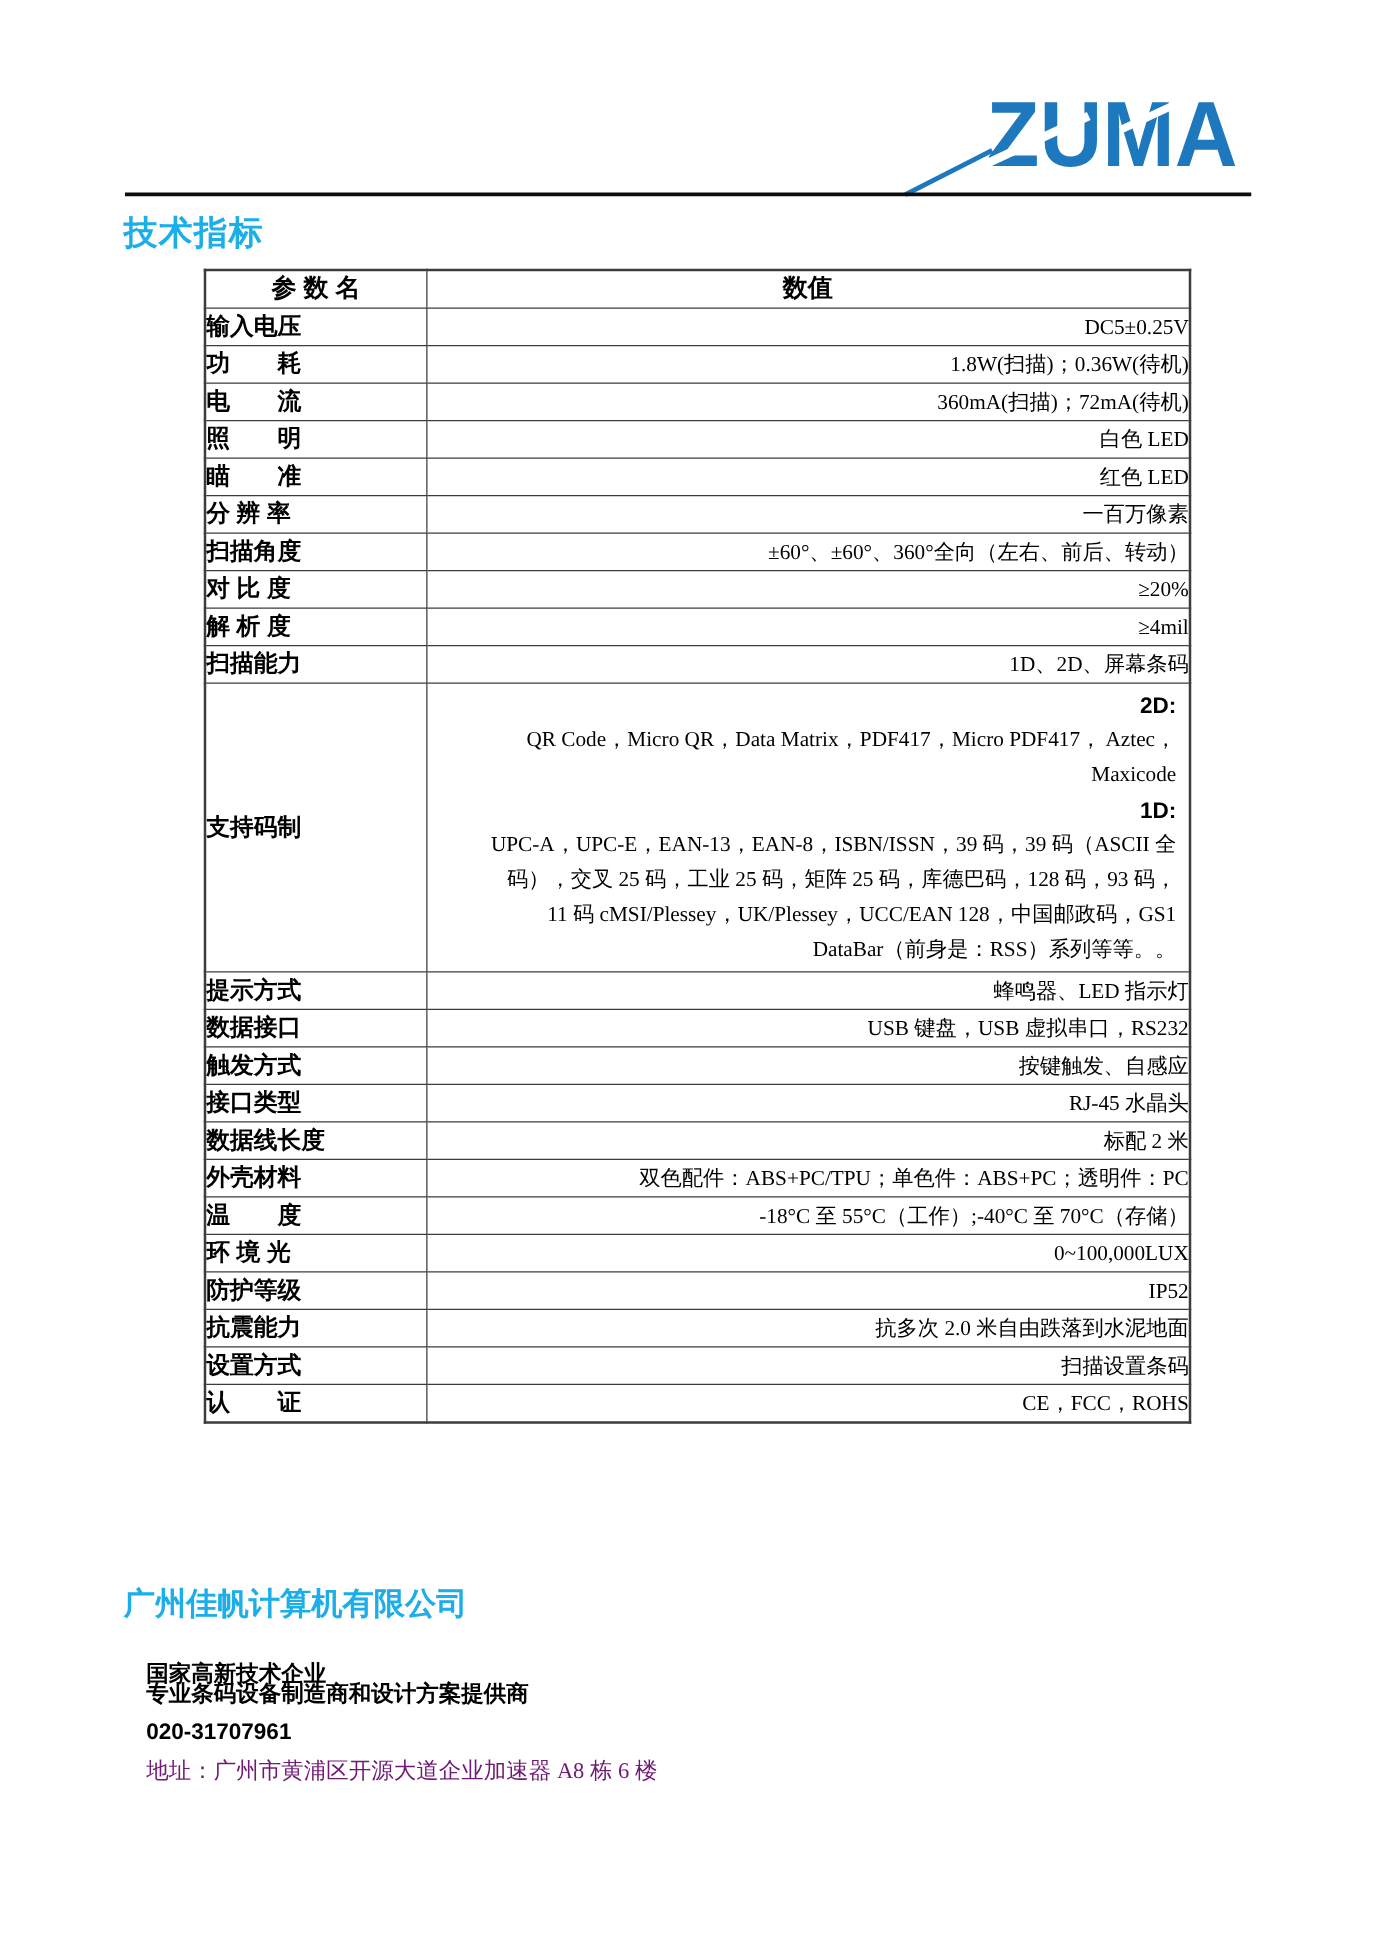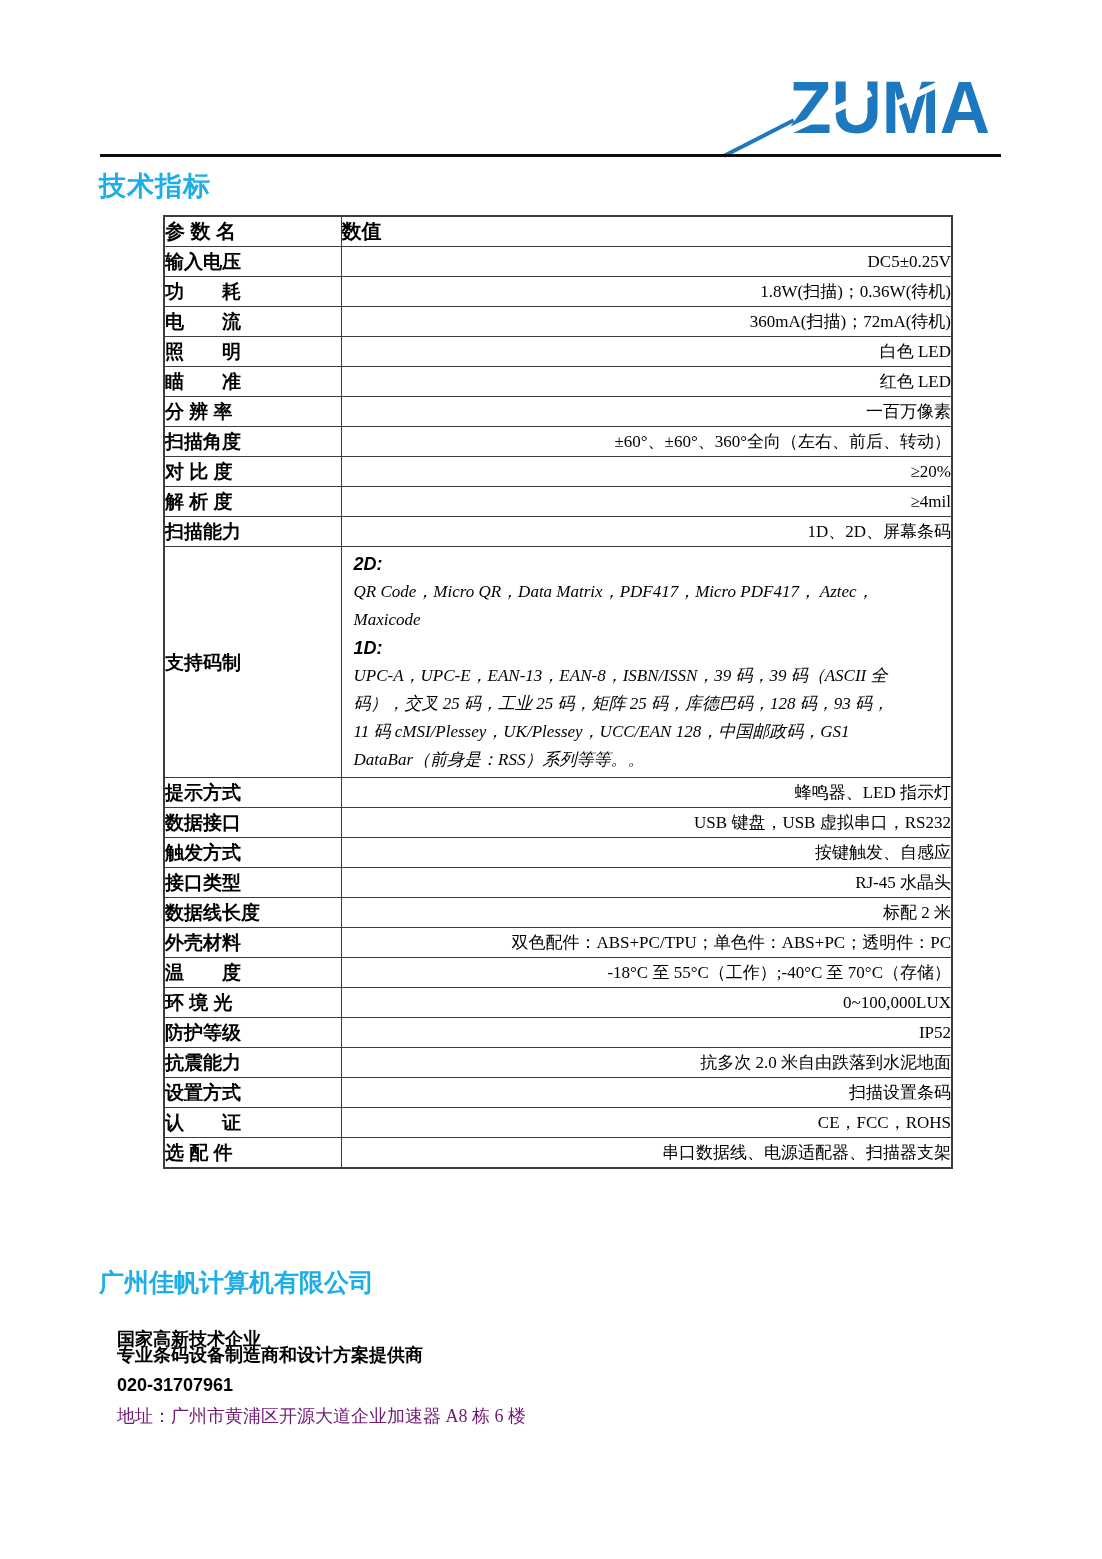--- a/index.html
+++ b/index.html
@@ -52,35 +52,35 @@
     border-collapse:collapse; table-layout:fixed;
     border:2px solid #3c3c3c;
   }
   table.spec col.c1 { width:177px; }
   table.spec th, table.spec td {
     border:1px solid #3c3c3c;
     height:29px; line-height:29px;
     overflow:hidden; white-space:nowrap;
   }
   th.name-h, th.value-h {
-    font-size:20px; font-weight:bold; text-align:left;
+    font-size:20px; font-weight:bold; text-align:center;
     font-family:"Liberation Sans","DejaVu Sans",sans-serif;
   }
   td.name {
     font-size:19px; font-weight:bold; text-align:left;
     font-family:"Liberation Sans","DejaVu Sans",sans-serif;
   }
   td.value {
     font-size:17px; text-align:right;
     font-family:"Liberation Serif","DejaVu Serif",serif;
   }
   td.codes-cell {
-    text-align:left; white-space:normal; line-height:28px;
+    text-align:right; white-space:normal; line-height:28px;
     height:auto; padding:3px 10px 3px 12px;
-    font-family:"Liberation Serif","DejaVu Serif",serif; font-size:17px;font-style:italic;
+    font-family:"Liberation Serif","DejaVu Serif",serif; font-size:17px;
   }
   .code-line { line-height:28px; }
   .code-line.lbl {
     font-family:"Liberation Sans","DejaVu Sans",sans-serif;
     font-weight:bold; font-size:18px;
   }
 
   
   .company-name {
     position:absolute; top:1266px; left:99px;
@@ -218,24 +218,20 @@
       <td class="value">抗多次 2.0 米自由跌落到水泥地面</td>
     </tr>
     <tr>
       <td class="name">设置方式</td>
       <td class="value">扫描设置条码</td>
     </tr>
     <tr>
       <td class="name">认　　证</td>
       <td class="value">CE，FCC，ROHS</td>
     </tr>
-    <tr>
-      <td class="name">选 配 件</td>
-      <td class="value">串口数据线、电源适配器、扫描器支架</td>
-    </tr>
   </tbody>
     </table>
 
   <div class="company-name">广州佳帆计算机有限公司</div>
   <div class="f-bold f1">国家高新技术企业</div>
   <div class="f-bold f2">专业条码设备制造商和设计方案提供商</div>
   <div class="f-bold f3">020-31707961</div>
   <div class="f-addr">地址：广州市黄浦区开源大道企业加速器 A8 栋 6 楼</div>
 
 </div>

